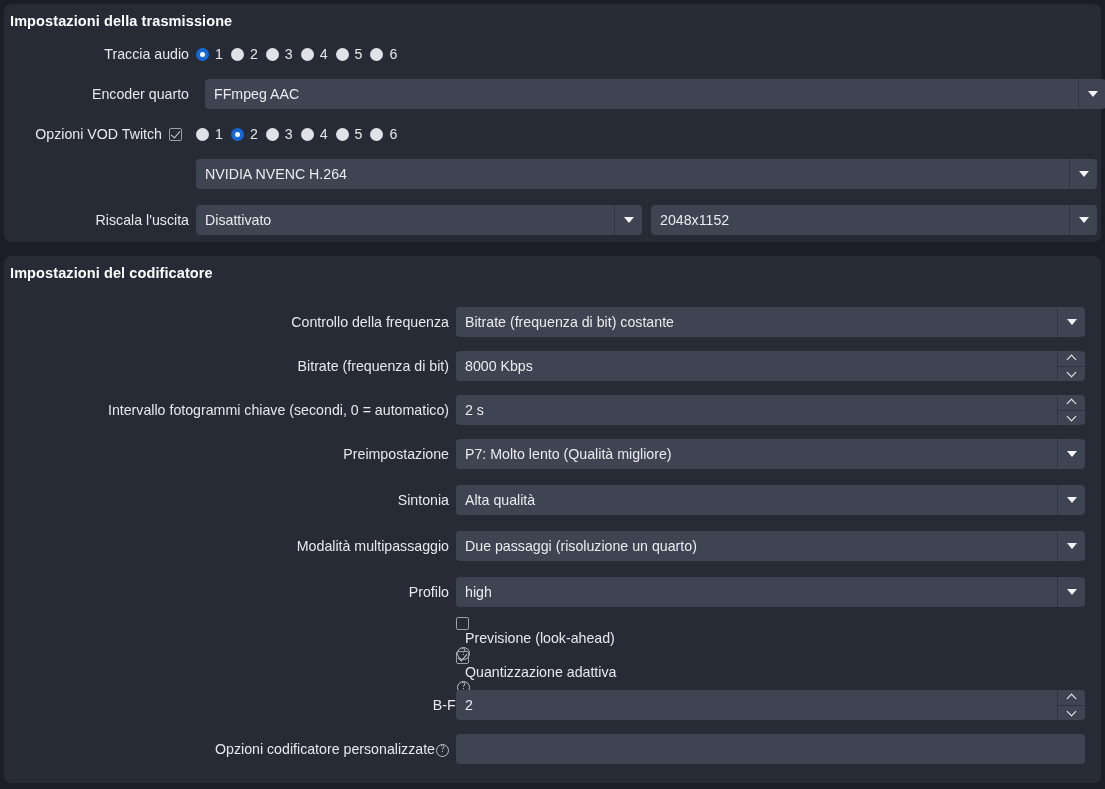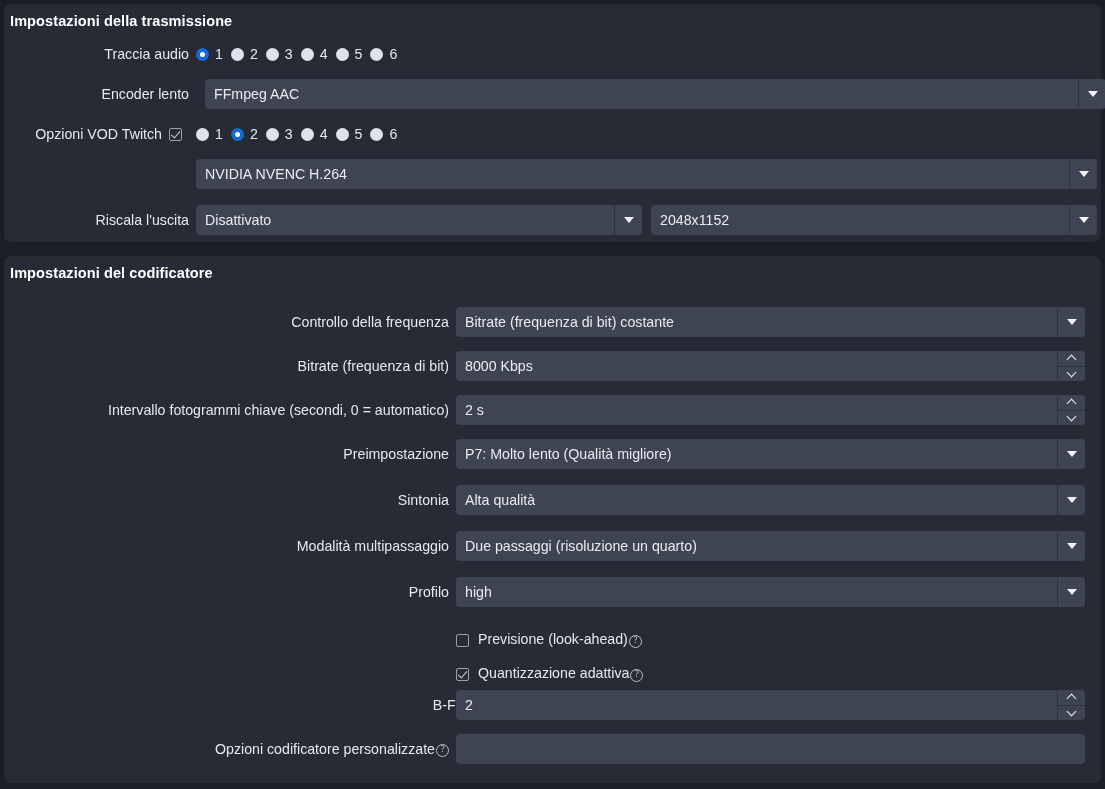--- a/index.html
+++ b/index.html
@@ -206,21 +206,22 @@
     height: 8px;
     border-right: 1.7px solid #ccd1da;
     border-bottom: 1.7px solid #ccd1da;
     transform: rotate(40deg);
   }
   .checkline {
     position: absolute;
     top: 0;
     height: 30px;
     display: flex;
-    align-items: flex-end;
+    align-items: flex-start;
+    flex-direction: column;
   }
   .checkline .ctext {
     margin-left: 9px;
     font-size: 14.2px;
     color: #e6e8ec;
     white-space: nowrap;
   }
   .inline-cb {
     position: absolute;
     top: 0;
@@ -283,21 +284,21 @@
           <span class="radio-label">5</span>
         </div>
         <div class="radio-item">
           <span class="radio"></span>
           <span class="radio-label">6</span>
         </div>
       </div>
     </div>
 
     <div class="row" style="top:75px;">
-      <div class="lbl" style="left:0; width:185px;">Encoder lento</div>
+      <div class="lbl" style="left:0; width:185px;">Encoder quarto</div>
       <div class="field" style="left:201px; width:901px;">
         <div class="val">FFmpeg AAC</div>
         <div class="combo-btn">
             <i class="caret"></i>
           </div>
       </div>
     </div>
 
     <div class="row" style="top:115px;">
       <div class="lbl" style="left:0; width:158px;">Opzioni VOD Twitch</div>

